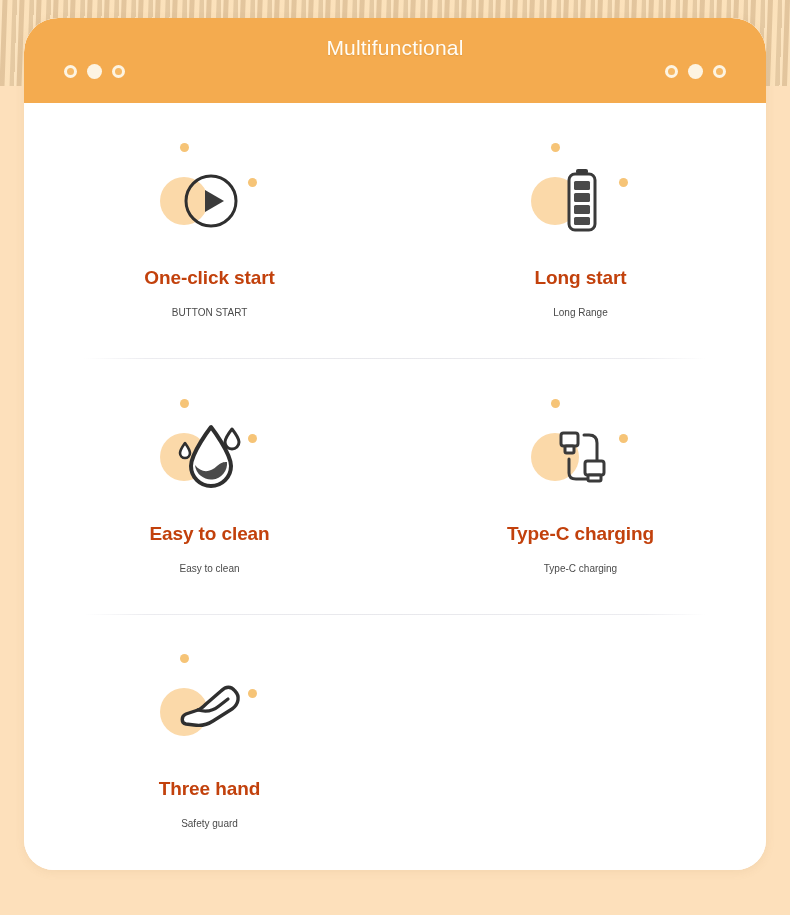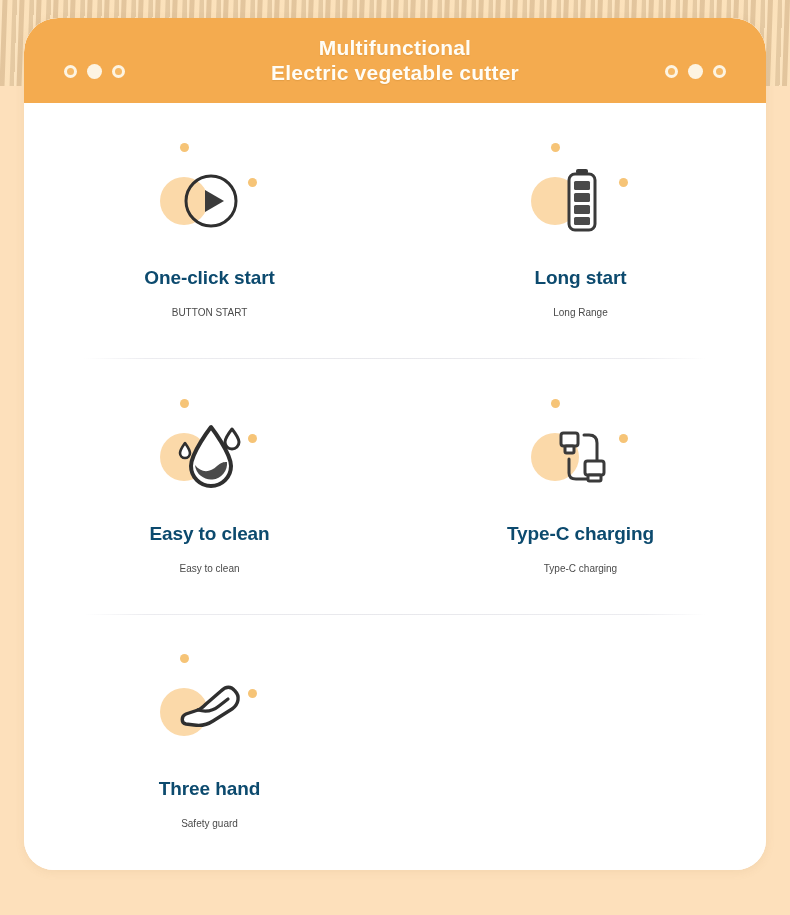--- a/index.html
+++ b/index.html
@@ -46,21 +46,21 @@
   
   .header{
     position:absolute;left:0;top:0;width:742px;height:85px;
     background:#f4ab4f;
     border-radius:34px 34px 0 0;
     color:#fff;
   }
   .header-title{
     position:absolute;left:0;right:0;top:17px;
     text-align:center;
-    font-size:21px;line-height:25px;font-weight:700;
+    font-size:21px;line-height:25px;font-weight:400;
     color:#fffdf6;letter-spacing:.2px;
     text-shadow:0 1px 1px rgba(180,120,40,.25);
   }
   .header-title .l2{display:block;}
 
   .dots{position:absolute;top:46px;display:flex;gap:10px;align-items:center;}
   .dots.left{left:40px;}
   .dots.right{right:40px;}
   .dot-ring{
     width:13px;height:13px;border-radius:50%;
@@ -86,21 +86,21 @@
     border-radius:50%;background:#fbd9a9;
   }
   .pip{position:absolute;border-radius:50%;background:#f6c477;}
   .pip.a{width:9px;height:9px;left:30px;top:-8px;}
   .pip.b{width:9px;height:9px;left:98px;top:27px;}
   .glyph{position:absolute;left:22px;top:8px;width:78px;height:80px;}
   .glyph svg{display:block;width:78px;height:80px;}
 
   .f-title{
     margin-top:6px;
-    font-size:19px;font-weight:700;color:#0c4a6e;
+    font-size:19px;font-weight:700;color:#c2410c;
     letter-spacing:-.1px;text-align:center;
   }
   .f-sub{
     margin-top:18px;
     font-size:10px;font-weight:400;color:#4a4a4a;text-align:center;
   }
 
   .divider{
     position:absolute;left:60px;width:622px;height:1px;
     background:linear-gradient(90deg,rgba(235,235,238,0) 0%,#ececf0 10%,#e8e8ec 50%,#ececf0 90%,rgba(235,235,238,0) 100%);
@@ -120,21 +120,20 @@
 
     <div class="header">
       <div class="dots left">
         <span class="dot-ring"></span>
         <span class="dot-solid"></span>
         <span class="dot-ring"></span>
       </div>
 
       <div class="header-title">
         <span>Multifunctional</span>
-        <span class="l2">Electric vegetable cutter</span>
       </div>
 
       <div class="dots right">
         <span class="dot-ring"></span>
         <span class="dot-solid"></span>
         <span class="dot-ring"></span>
       </div>
     </div>
 
     <div class="body">

